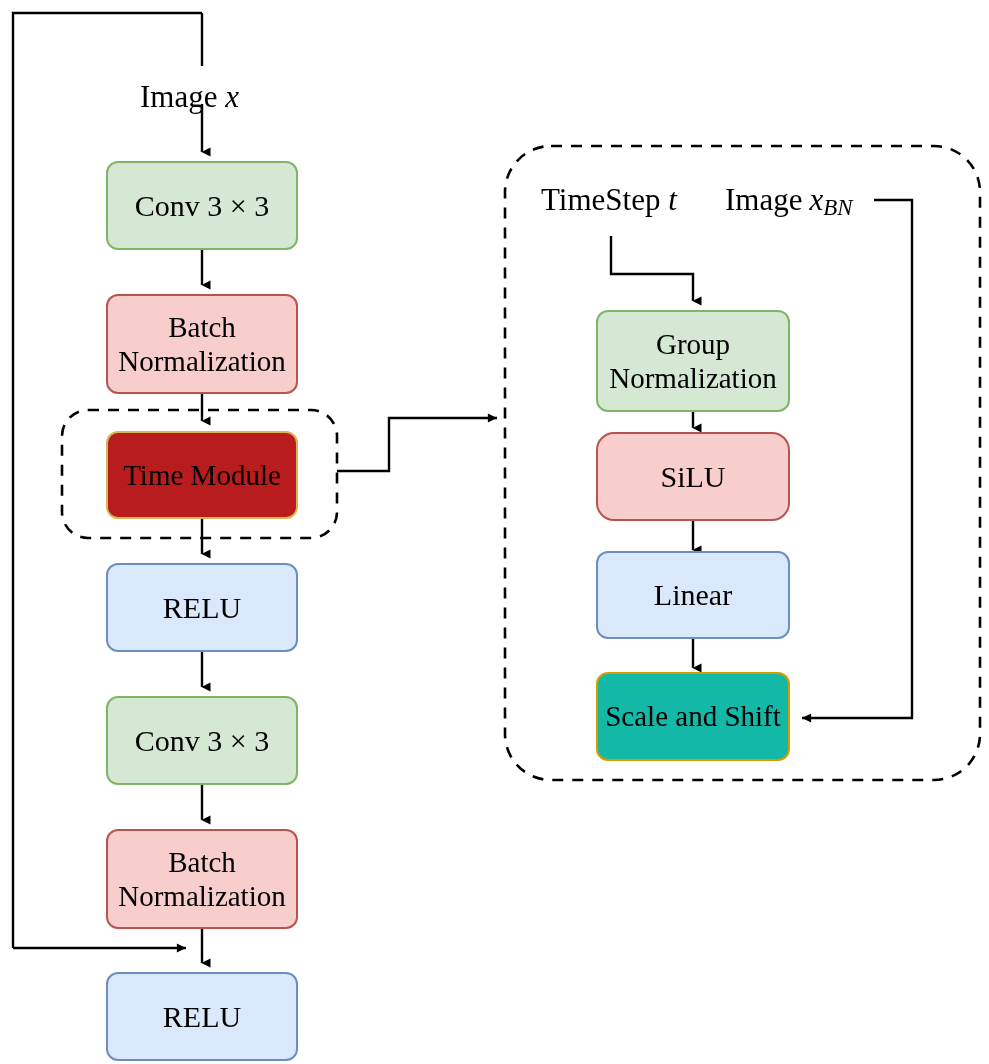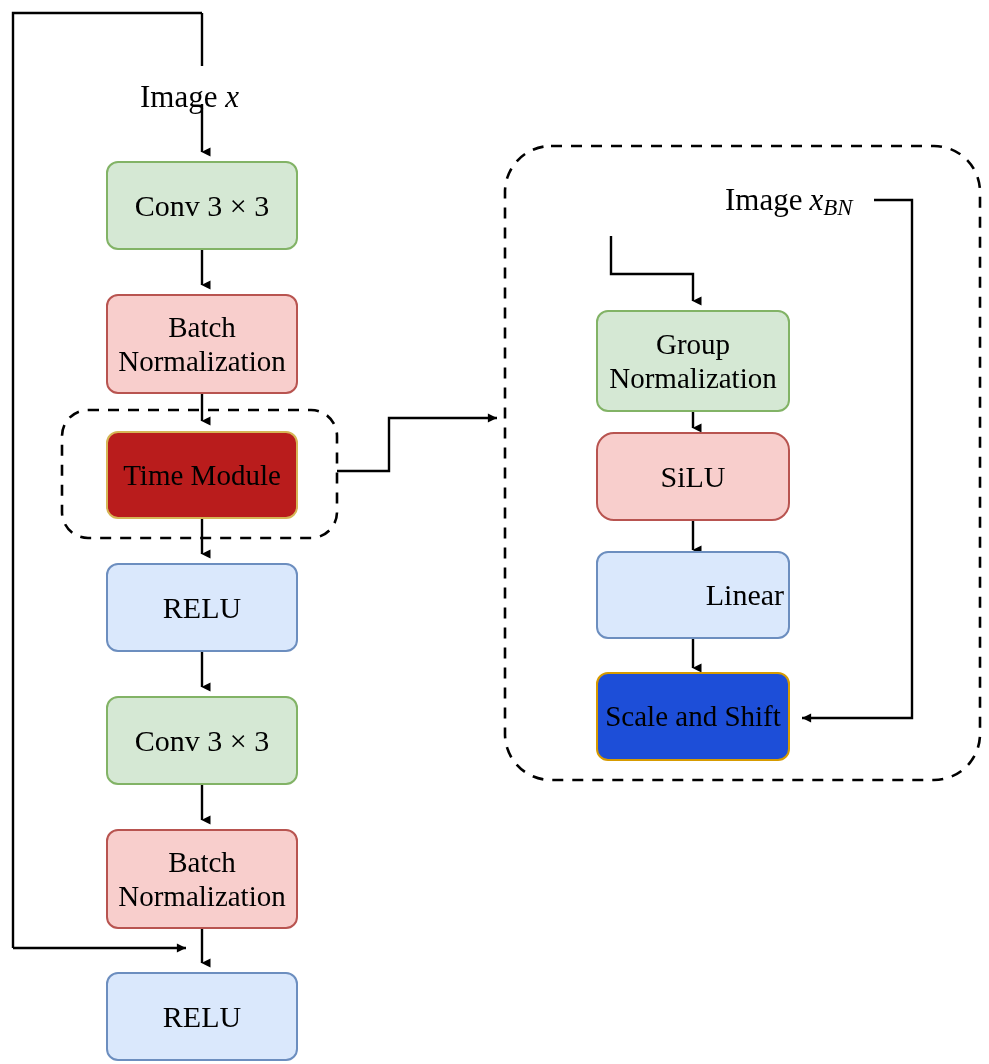--- a/index.html
+++ b/index.html
@@ -115,20 +115,24 @@
     <rect x="62" y="410" width="275" height="128" rx="26" ry="26" fill="none" stroke="#000000" stroke-width="2.6" stroke-dasharray="11,9"></rect>
 
     <rect x="505" y="146" width="475" height="634" rx="46" ry="46" fill="none" stroke="#000000" stroke-width="2.6" stroke-dasharray="11,9"></rect>
   </svg>
 
   <div class="free-label" style="left:140px; top:79px; font-size:31px;">
     <span>Image</span>
     <i>x</i>
   </div>
 
+  <div class="free-label" style="left:541px; top:182px; font-size:31px;">
+    <span>TimeStep</span>
+    <i>t</i>
+  </div>
 
   <div class="free-label" style="left:725px; top:182px; font-size:31px;">
     <span>Image</span><i style="margin-left:7px;">x</i><sub>BN</sub>
   </div>
 
   <div class="node-box" style="left:106px; top:161px; width:192px; height:89px;
               background:#d5e8d4; border-color:#82b366; font-size:30px;">
     <span class="node-label">Conv 3 × 3</span>
   </div>
 
@@ -175,22 +179,22 @@
       <span>Normalization</span>
     </span>
   </div>
 
   <div class="node-box" style="left:596px; top:432px; width:194px; height:89px;
               background:#f8cecc; border-color:#b85450; font-size:30px;border-radius:18px;">
     <span class="node-label">SiLU</span>
   </div>
 
   <div class="node-box" style="left:596px; top:551px; width:194px; height:88px;
-              background:#dae8fc; border-color:#6c8ebf; font-size:30px;text-align:right;">
+              background:#dae8fc; border-color:#6c8ebf; font-size:30px;">
     <span class="node-label">Linear</span>
   </div>
 
   <div class="node-box" style="left:596px; top:672px; width:194px; height:89px;
-              background:#1d4ed8; border-color:#d79b00; font-size:29px;justify-content:flex-end;">
+              background:#14b8a6; border-color:#d79b00; font-size:29px;justify-content:flex-end;">
     <span class="node-label">Scale and Shift</span>
   </div>
 
 </div>
 
 </body></html>

